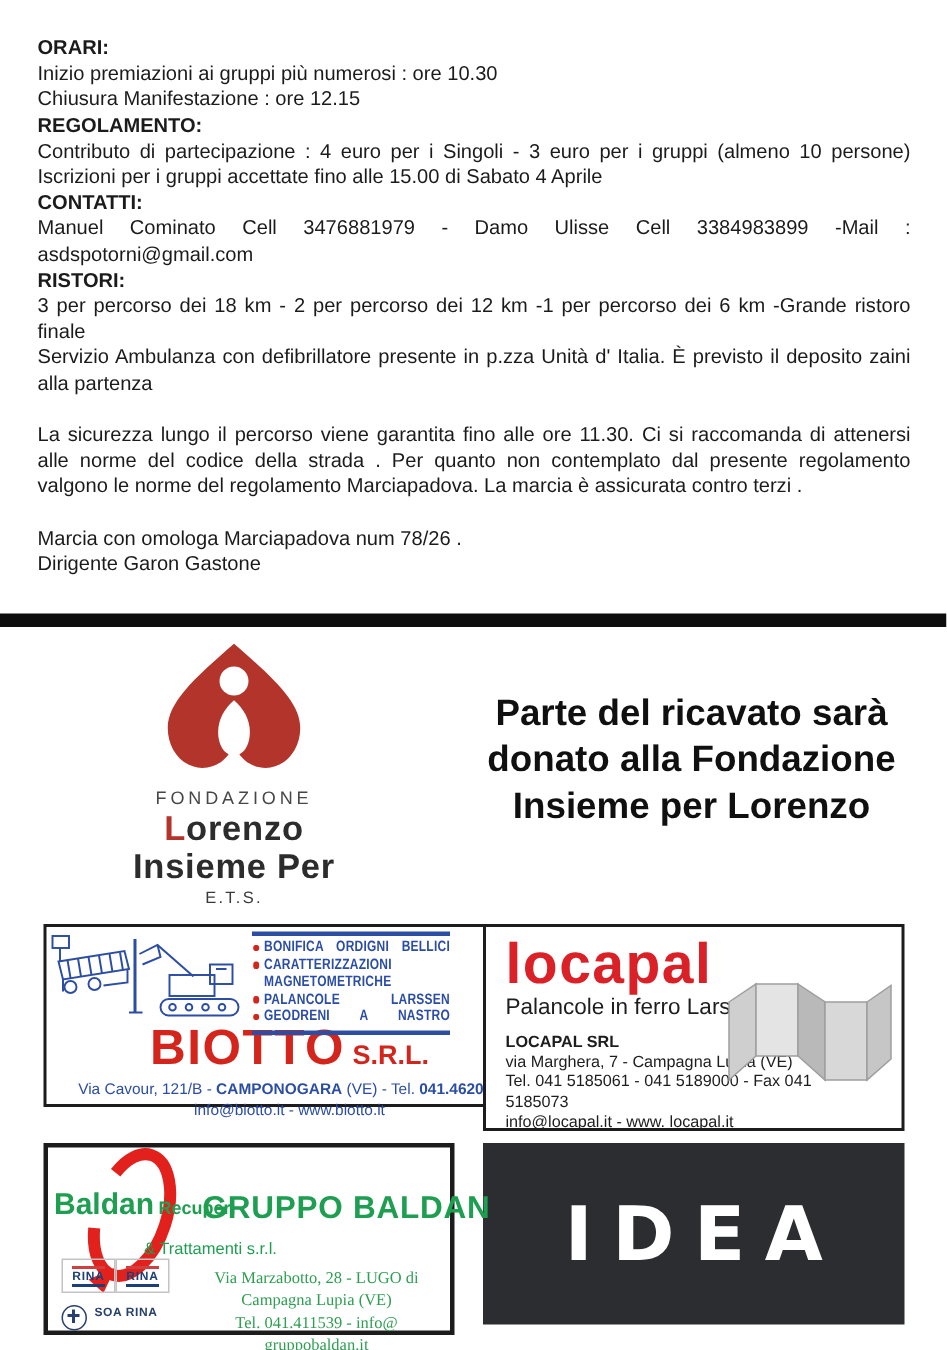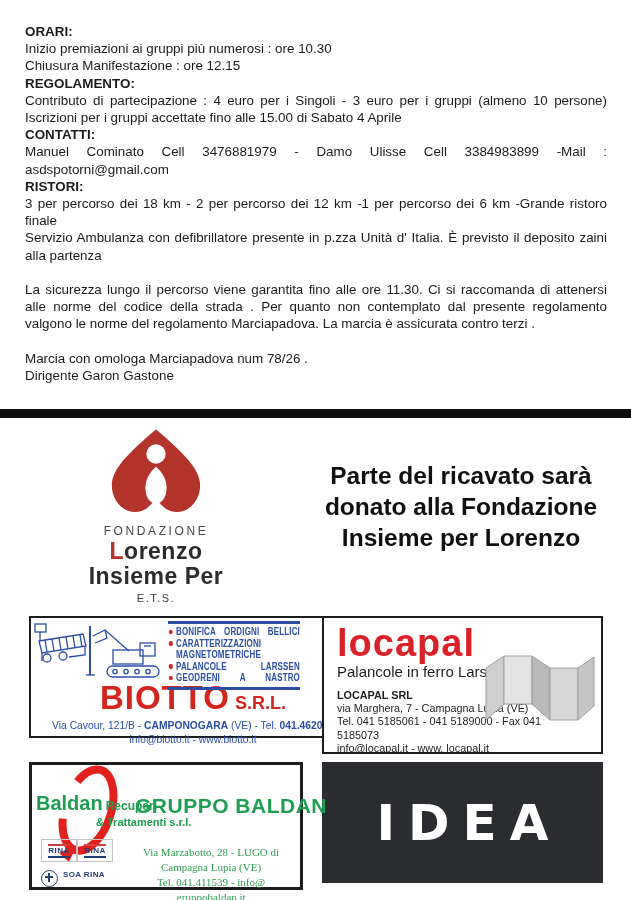--- a/index.html
+++ b/index.html
@@ -48,21 +48,21 @@
   .locapal-name{font-size:38px;line-height:36px;font-weight:bold;color:#da2128;letter-spacing:1px;}
   .locapal-tag{font-size:15px;color:#1d1d1d;margin-top:2px;}
   .locapal-info{margin-top:9px;font-size:10.8px;line-height:13.2px;color:#1d1d1d;}
   .locapal-info .co{font-weight:bold;}
   .piles{position:absolute;right:5px;top:28px;}
   
   .swoosh{position:absolute;left:6px;top:0px;z-index:1;}
   .baldan-names{position:absolute;left:4px;top:27px;z-index:2;}
   .baldan-main{font-size:20px;font-weight:bold;color:#1e9e50;}
   .baldan-rec{font-size:12px;font-weight:bold;color:#1e9e50;margin-left:3px;}
-  .baldan-sub{font-size:11px;font-weight:bold;color:#1e9e50;margin-left:60px;margin-top:1px;text-align:right;}
+  .baldan-sub{font-size:11px;font-weight:normal;color:#1e9e50;margin-left:60px;margin-top:12px;text-align:right;}
   .gruppo{position:absolute;left:103px;top:29px;z-index:2;font-size:21px;font-weight:bold;
     letter-spacing:.5px;color:#1e9e50;white-space:nowrap;}
   .certs{position:absolute;left:9px;top:74px;z-index:2;}
   .cert-row{display:flex;}
   .rina-badge{width:34px;height:21px;border:1px solid #c3c3c3;display:flex;flex-direction:column;
     align-items:center;justify-content:center;}
   .rina-redline{width:22px;height:2px;background:#d04040;margin-bottom:1px;}
   .rina-mark{font-size:8px;font-weight:bold;color:#1c3f77;line-height:8px;letter-spacing:.5px;}
   .rina-blueline{width:22px;height:1.5px;background:#1c3f77;margin-top:1.5px;}
   .soa-row{display:flex;align-items:flex-start;gap:5px;margin-top:8px;}

